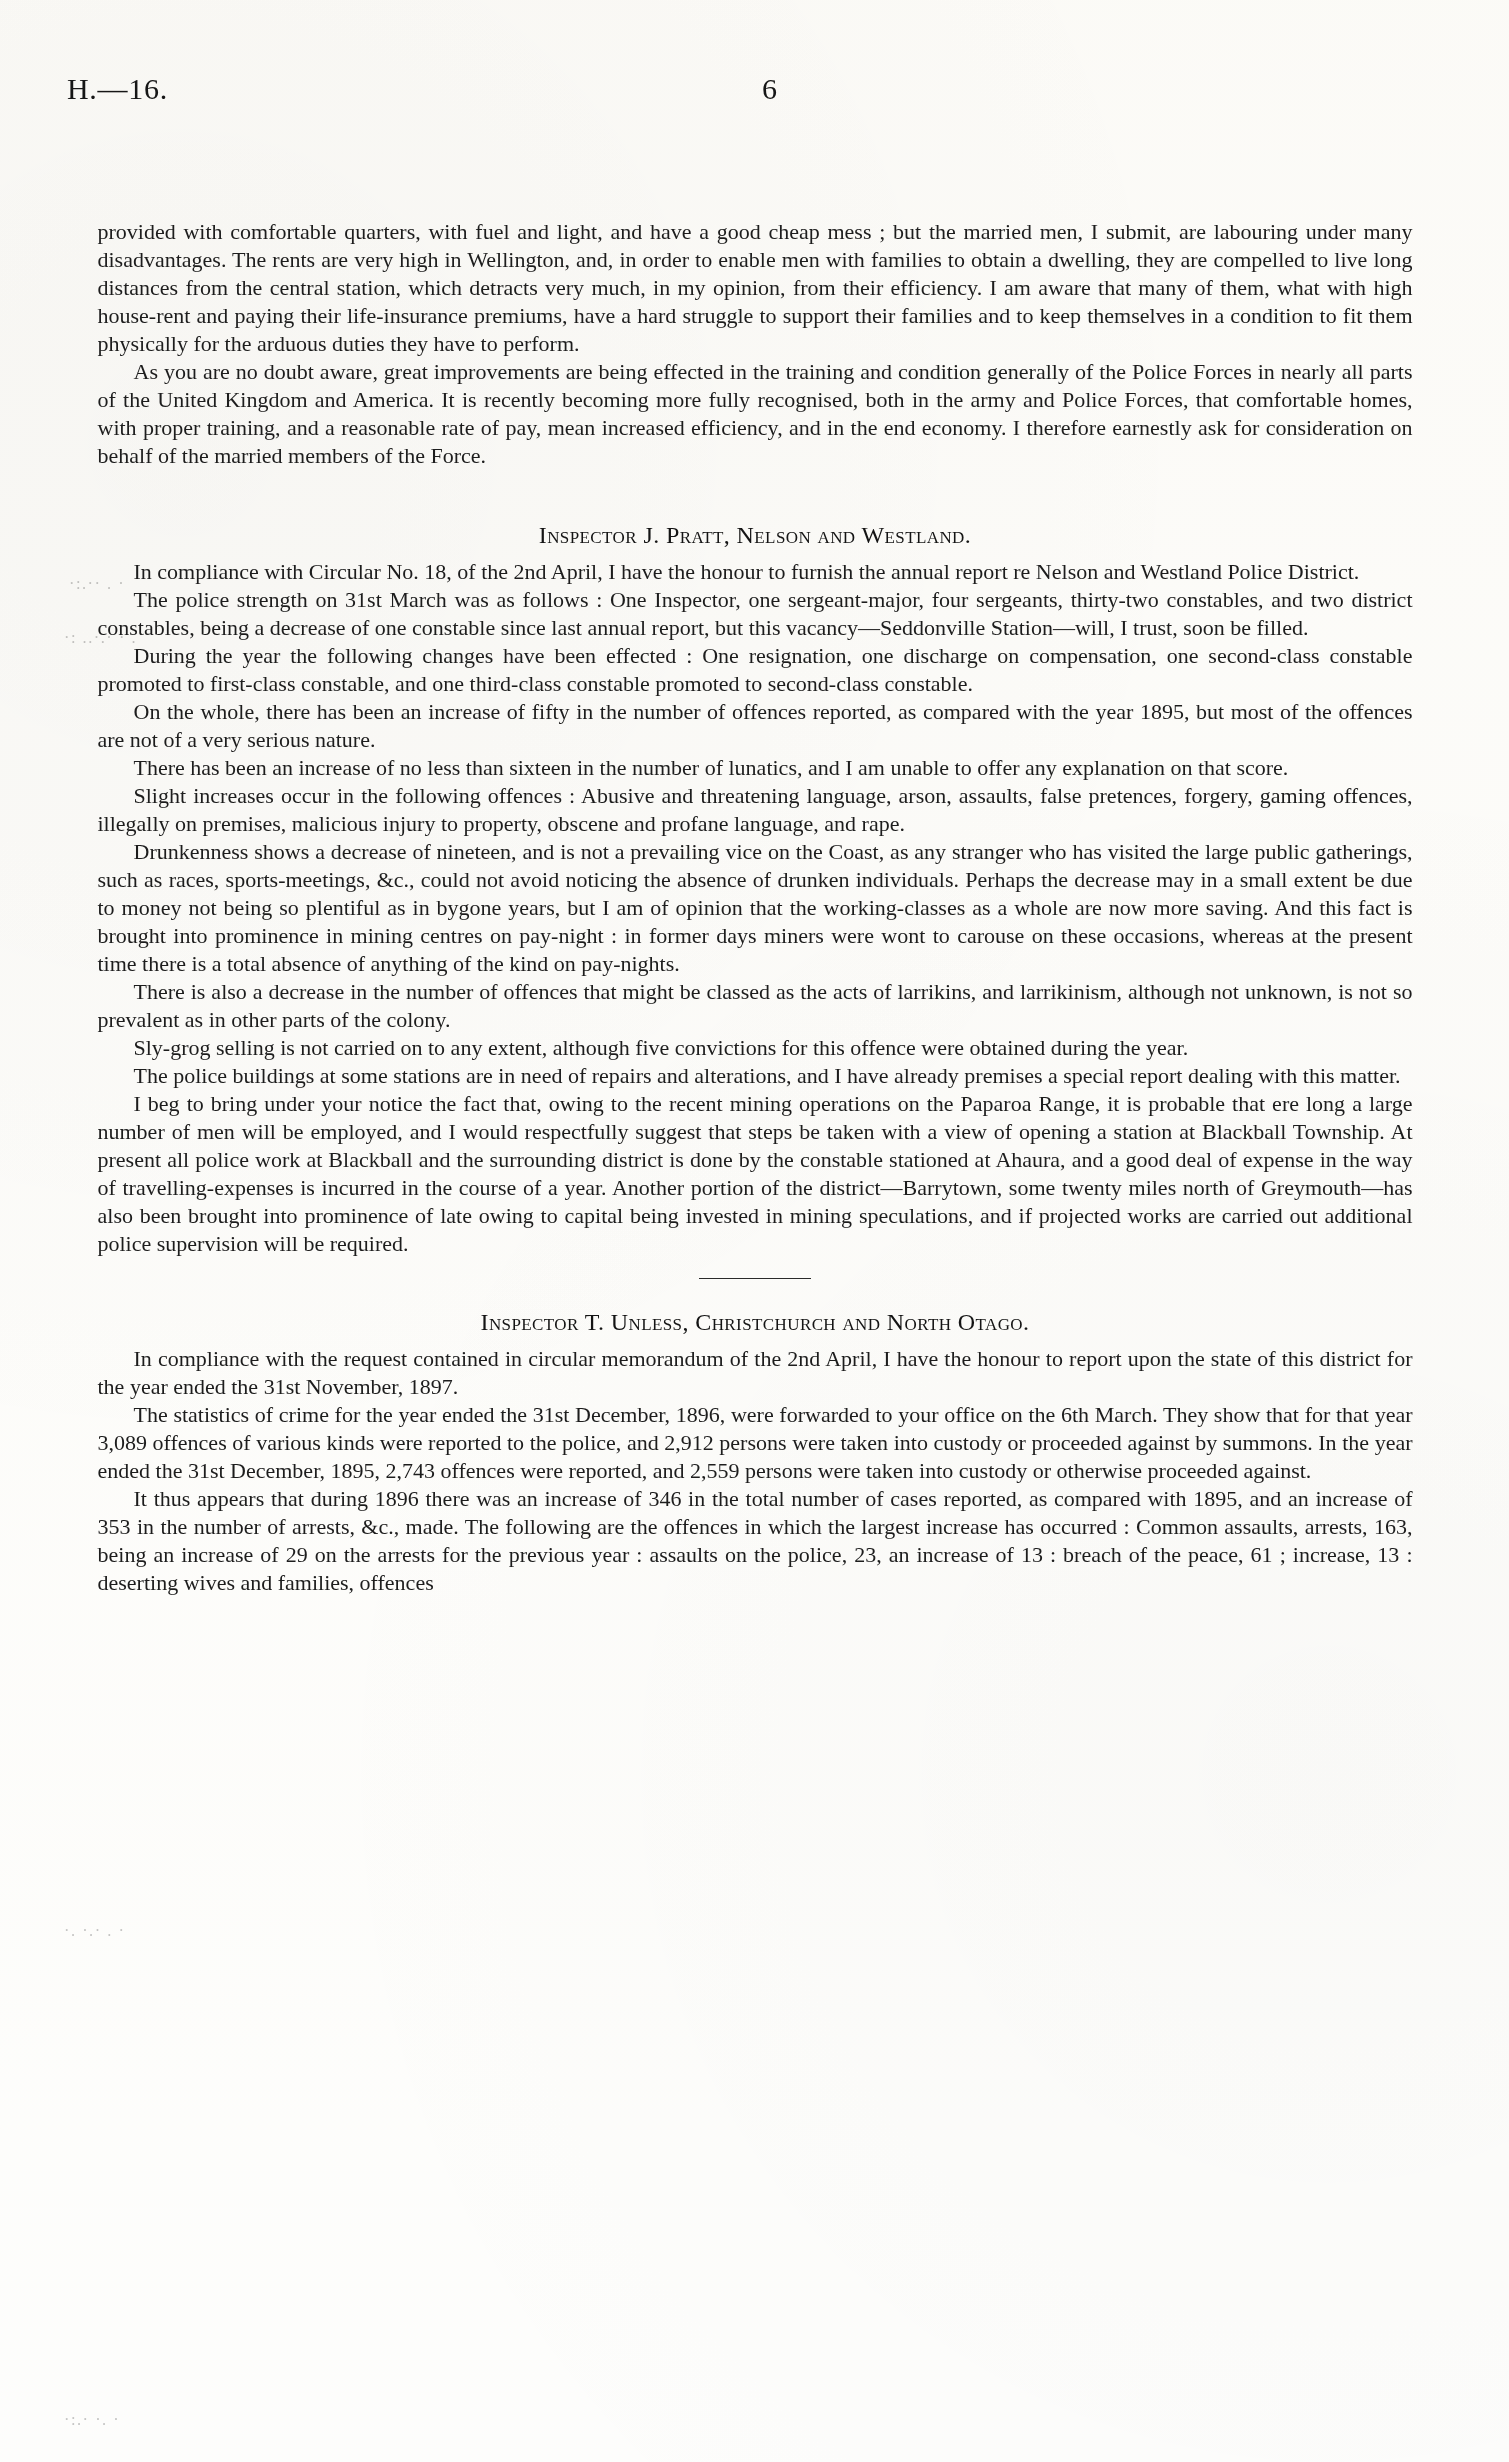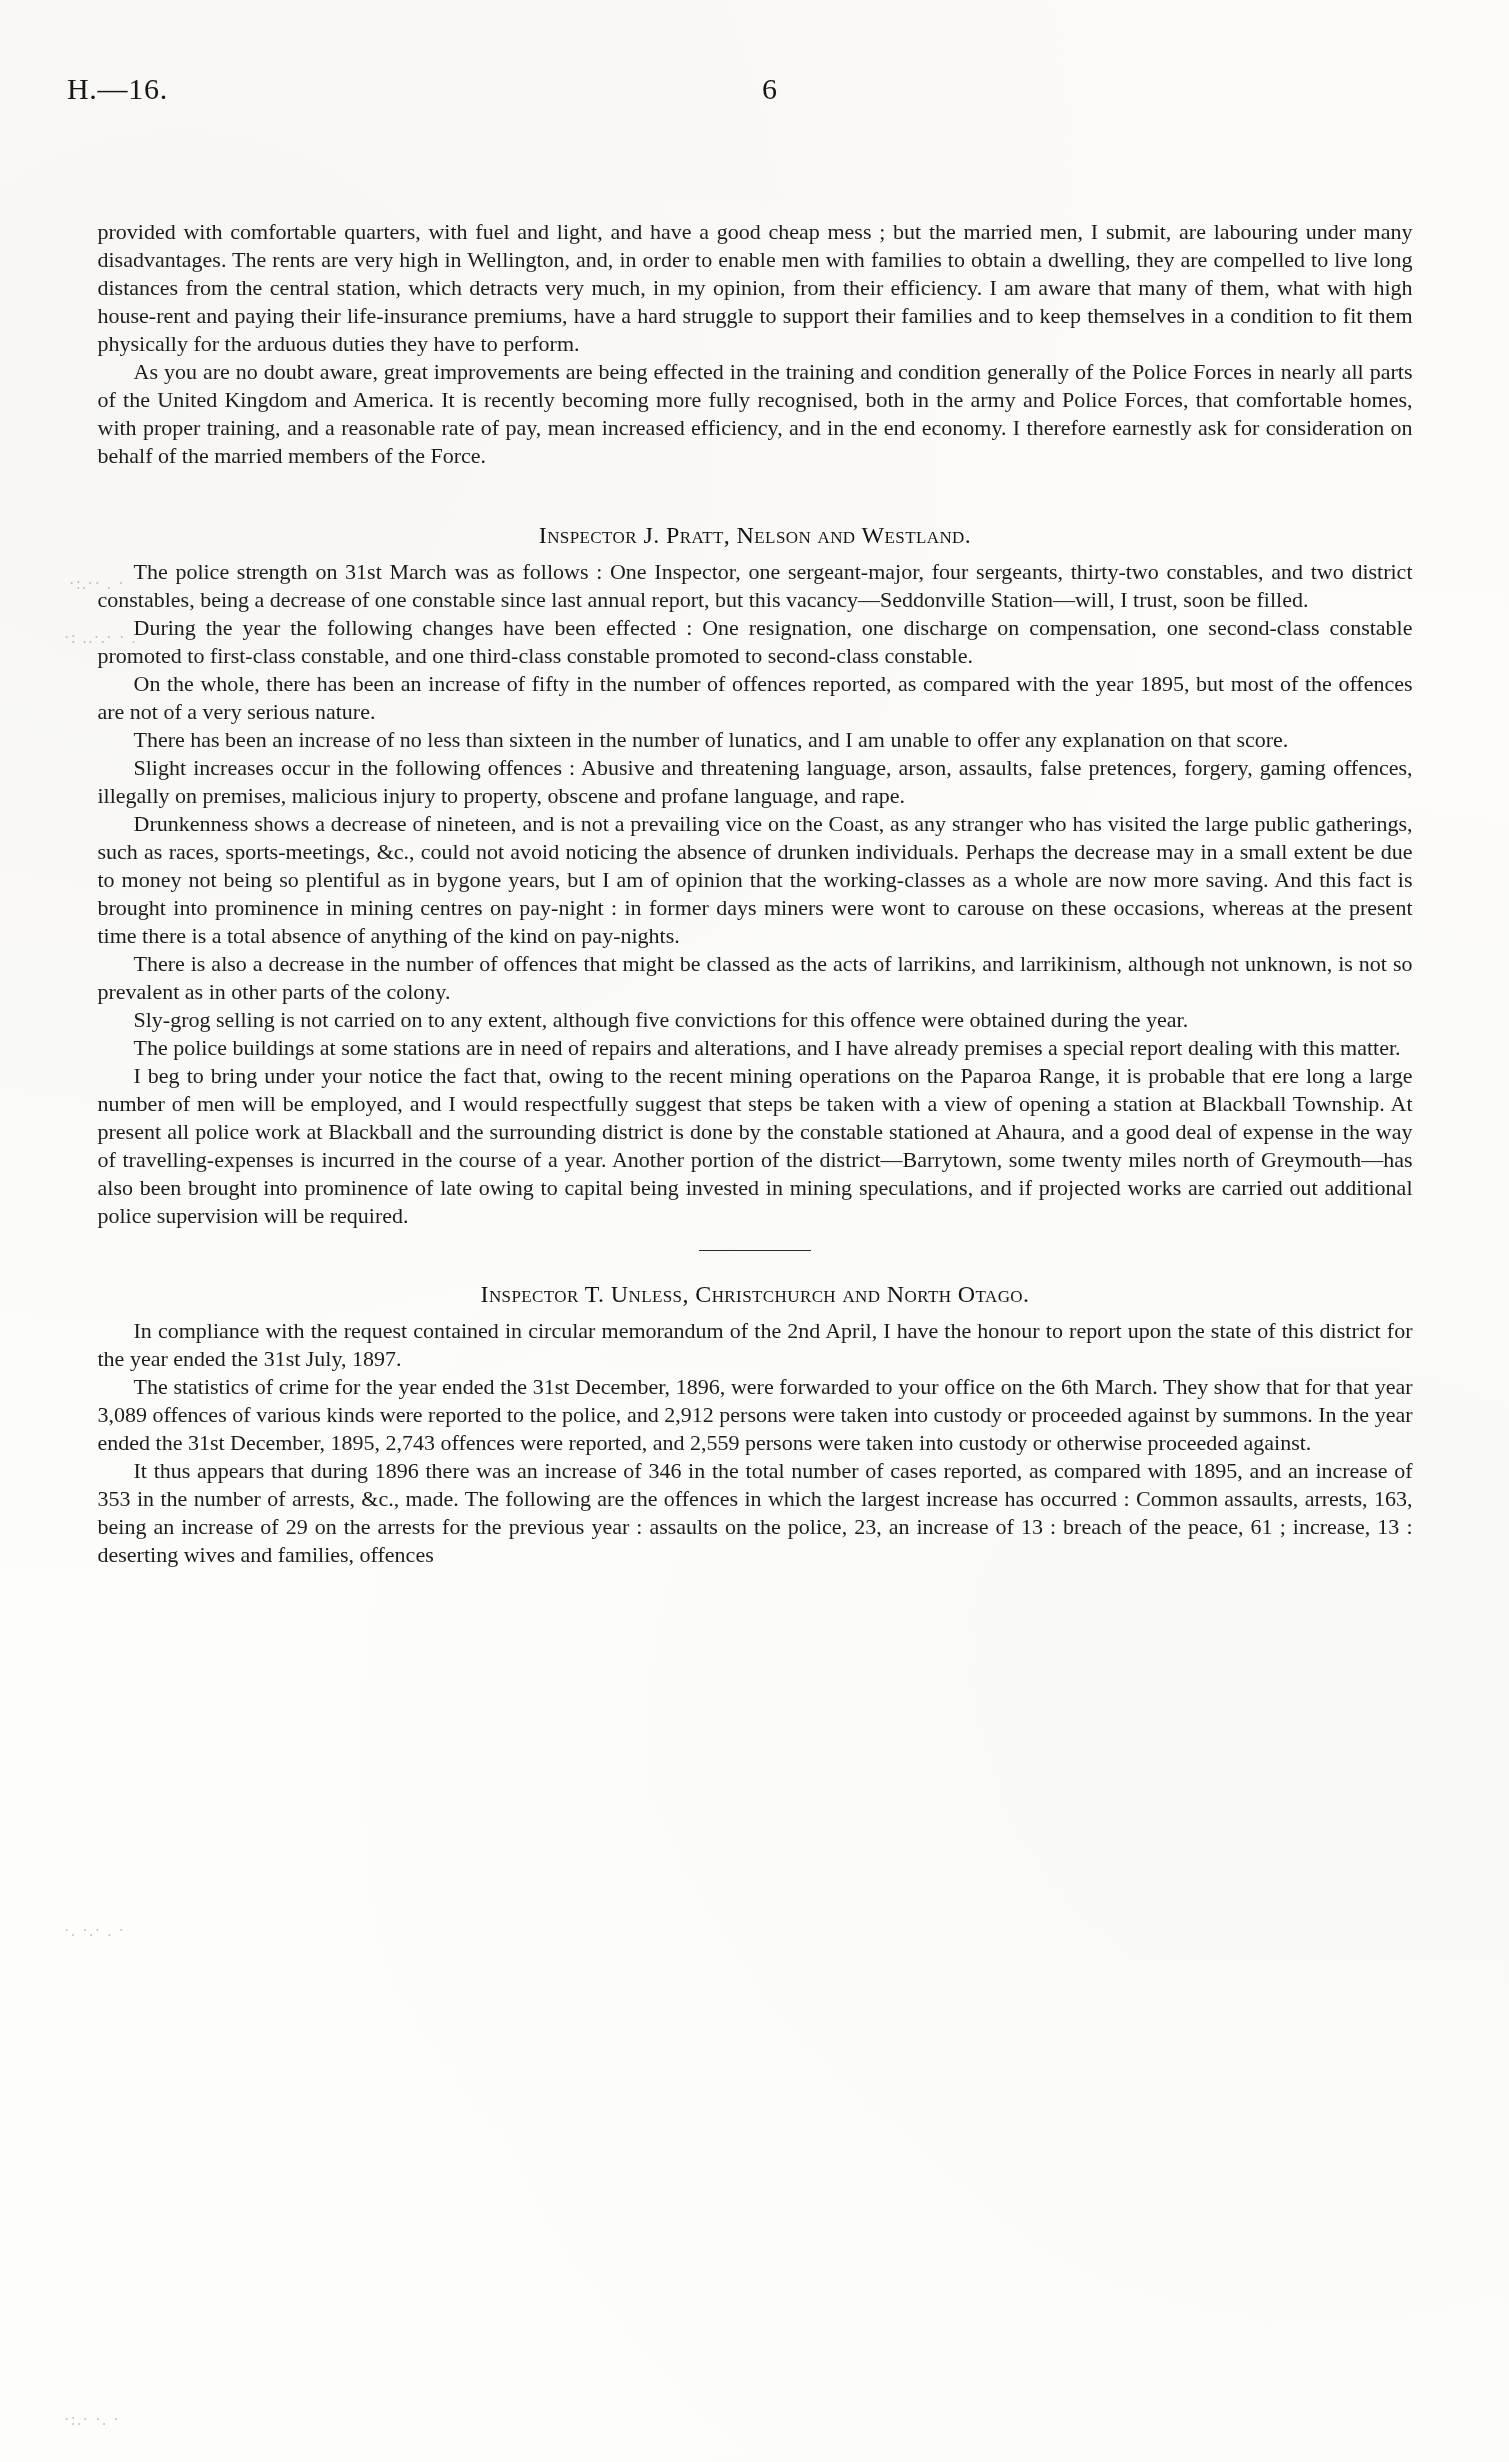--- a/index.html
+++ b/index.html
@@ -127,35 +127,36 @@
 
     <div class="body-col">
 
       <p class="para no-indent">provided with comfortable quarters, with fuel and light, and have a good cheap mess ; but the married men, I submit, are labouring under many disadvantages. The rents are very high in Wellington, and, in order to enable men with families to obtain a dwelling, they are compelled to live long distances from the central station, which detracts very much, in my opinion, from their efficiency. I am aware that many of them, what with high house-rent and paying their life-insurance premiums, have a hard struggle to support their families and to keep themselves in a condition to fit them physically for the arduous duties they have to perform.</p>
       <p class="para">As you are no doubt aware, great improvements are being effected in the training and condition generally of the Police Forces in nearly all parts of the United Kingdom and America. It is recently becoming more fully recognised, both in the army and Police Forces, that comfortable homes, with proper training, and a reasonable rate of pay, mean increased efficiency, and in the end economy. I therefore earnestly ask for consideration on behalf of the married members of the Force.</p>
 
       <div class="spacer-md"></div>
 
       <div class="section-head">Inspector J. Pratt, Nelson and Westland.</div>
 
+      <p class="para">In compliance with Circular No. 18, of the 2nd April, I have the honour to furnish the annual report re Nelson and Westland Police District.</p>
       <p class="para">The police strength on 31st March was as follows : One Inspector, one sergeant-major, four sergeants, thirty-two constables, and two district constables, being a decrease of one constable since last annual report, but this vacancy—Seddonville Station—will, I trust, soon be filled.</p>
       <p class="para">During the year the following changes have been effected : One resignation, one discharge on compensation, one second-class constable promoted to first-class constable, and one third-class constable promoted to second-class constable.</p>
       <p class="para">On the whole, there has been an increase of fifty in the number of offences reported, as compared with the year 1895, but most of the offences are not of a very serious nature.</p>
       <p class="para">There has been an increase of no less than sixteen in the number of lunatics, and I am unable to offer any explanation on that score.</p>
       <p class="para">Slight increases occur in the following offences : Abusive and threatening language, arson, assaults, false pretences, forgery, gaming offences, illegally on premises, malicious injury to property, obscene and profane language, and rape.</p>
       <p class="para">Drunkenness shows a decrease of nineteen, and is not a prevailing vice on the Coast, as any stranger who has visited the large public gatherings, such as races, sports-meetings, &amp;c., could not avoid noticing the absence of drunken individuals. Perhaps the decrease may in a small extent be due to money not being so plentiful as in bygone years, but I am of opinion that the working-classes as a whole are now more saving. And this fact is brought into prominence in mining centres on pay-night : in former days miners were wont to carouse on these occasions, whereas at the present time there is a total absence of anything of the kind on pay-nights.</p>
       <p class="para">There is also a decrease in the number of offences that might be classed as the acts of larrikins, and larrikinism, although not unknown, is not so prevalent as in other parts of the colony.</p>
       <p class="para">Sly-grog selling is not carried on to any extent, although five convictions for this offence were obtained during the year.</p>
       <p class="para">The police buildings at some stations are in need of repairs and alterations, and I have already premises a special report dealing with this matter.</p>
       <p class="para">I beg to bring under your notice the fact that, owing to the recent mining operations on the Paparoa Range, it is probable that ere long a large number of men will be employed, and I would respectfully suggest that steps be taken with a view of opening a station at Blackball Township. At present all police work at Blackball and the surrounding district is done by the constable stationed at Ahaura, and a good deal of expense in the way of travelling-expenses is incurred in the course of a year. Another portion of the district—Barrytown, some twenty miles north of Greymouth—has also been brought into prominence of late owing to capital being invested in mining speculations, and if projected works are carried out additional police supervision will be required.</p>
 
       <div class="rule"></div>
 
       <div class="section-head">Inspector T. Unless, Christchurch and North Otago.</div>
 
-      <p class="para">In compliance with the request contained in circular memorandum of the 2nd April, I have the honour to report upon the state of this district for the year ended the 31st July, 1897.</p>
+      <p class="para">In compliance with the request contained in circular memorandum of the 2nd April, I have the honour to report upon the state of this district for the year ended the 31st November, 1897.</p>
       <p class="para">The statistics of crime for the year ended the 31st December, 1896, were forwarded to your office on the 6th March. They show that for that year 3,089 offences of various kinds were reported to the police, and 2,912 persons were taken into custody or proceeded against by summons. In the year ended the 31st December, 1895, 2,743 offences were reported, and 2,559 persons were taken into custody or otherwise proceeded against.</p>
       <p class="para">It thus appears that during 1896 there was an increase of 346 in the total number of cases reported, as compared with 1895, and an increase of 353 in the number of arrests, &amp;c., made. The following are the offences in which the largest increase has occurred : Common assaults, arrests, 163, being an increase of 29 on the arrests for the previous year : assaults on the police, 23, an increase of 13 : breach of the peace, 61 ; increase, 13 : deserting wives and families, offences</p>
 
     </div>
   </div>
 </div>
 
 
 </body></html>

